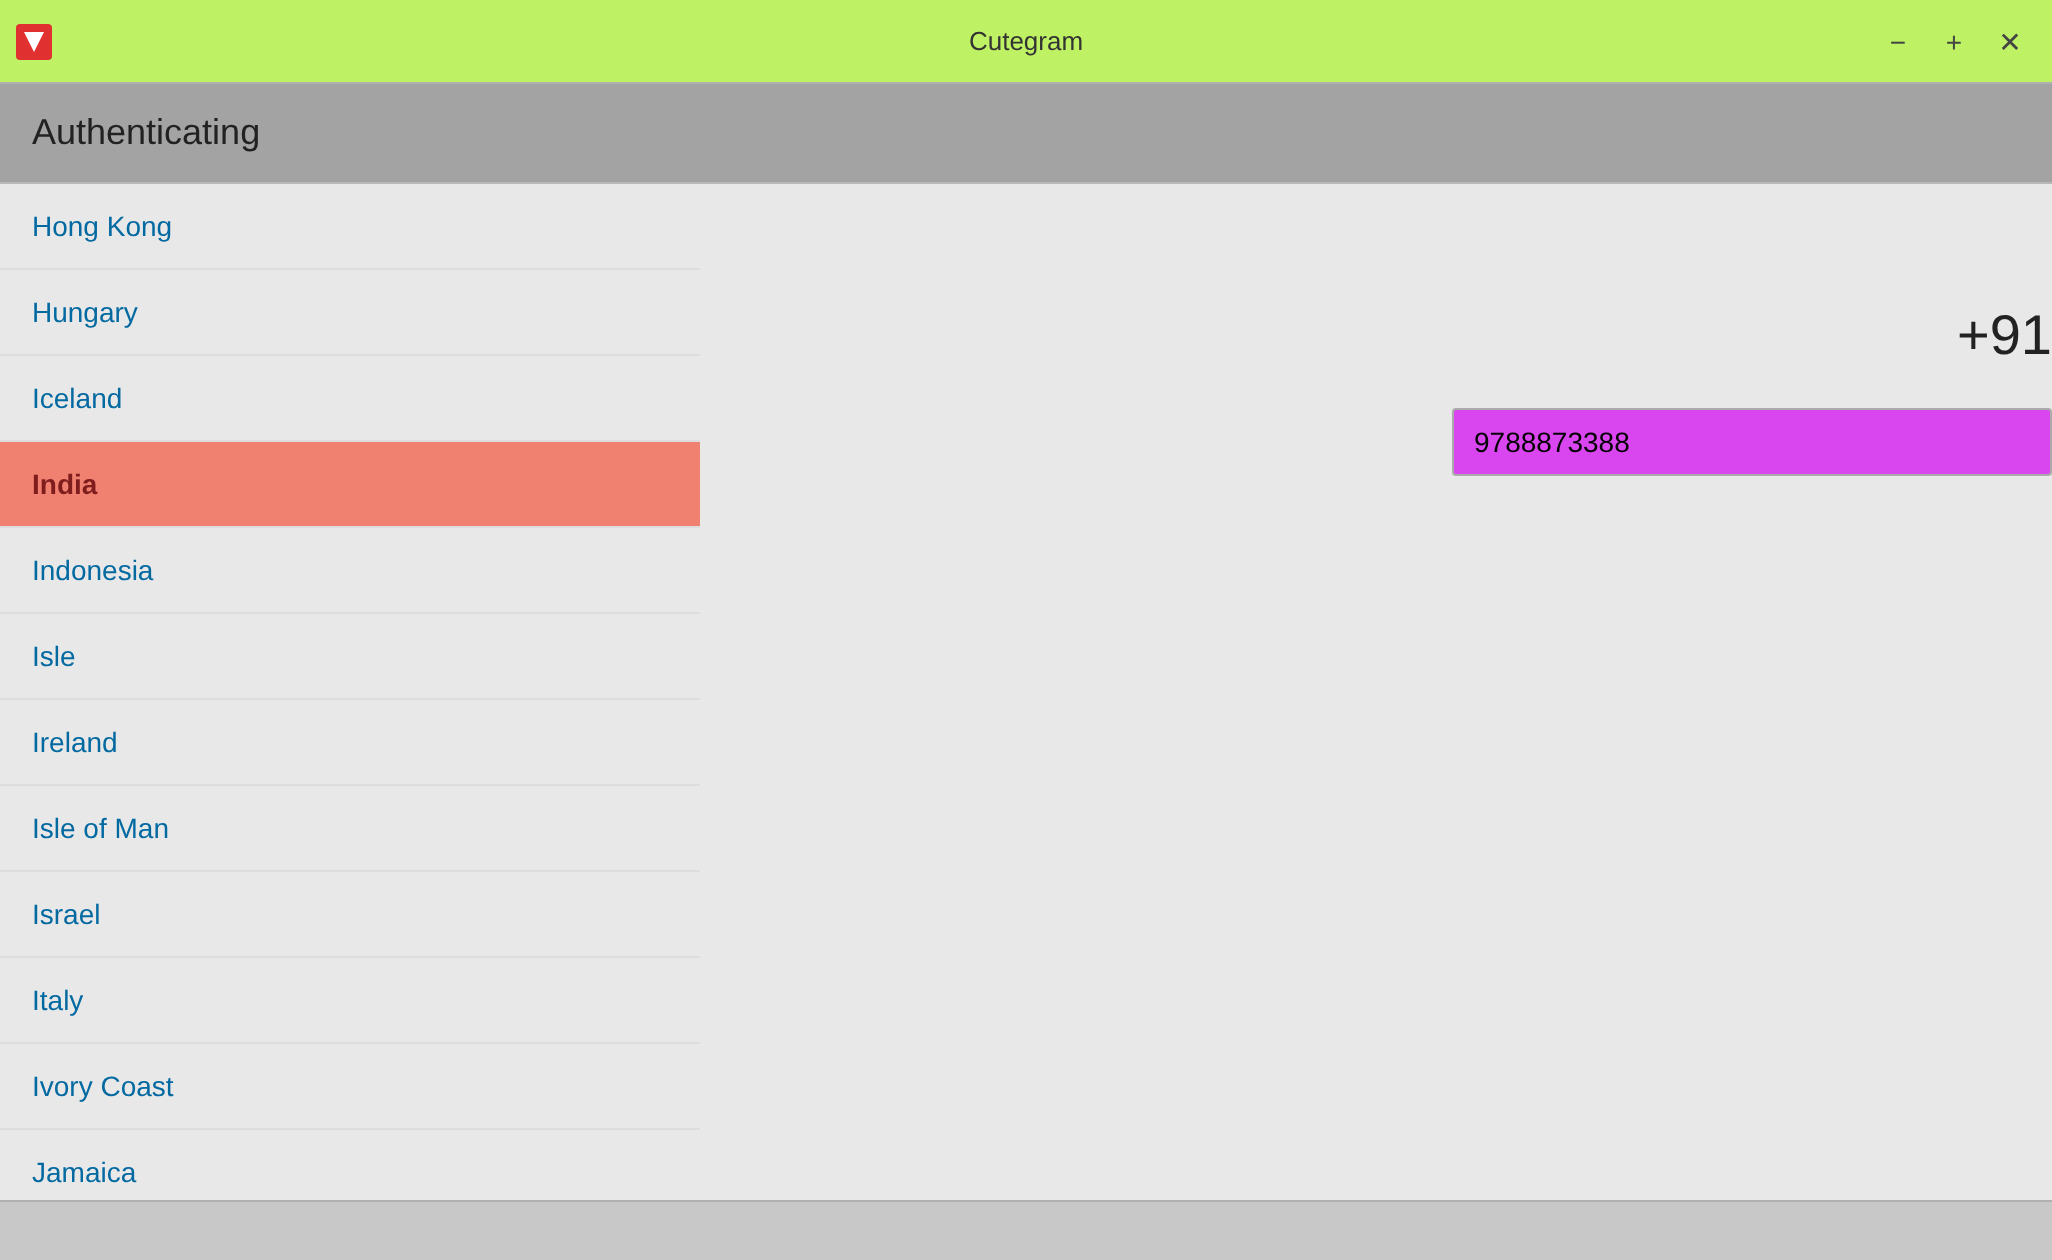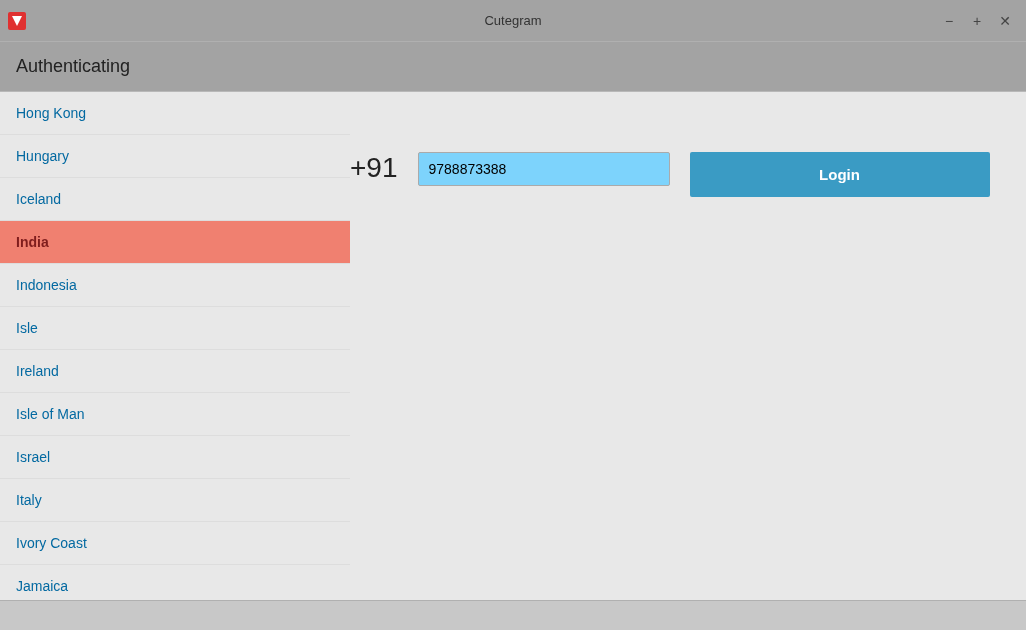--- a/index.html
+++ b/index.html
@@ -12,21 +12,21 @@
       font-family: -apple-system, BlinkMacSystemFont, 'Segoe UI', sans-serif;
       background: #c8c8c8;
       width: 1026px;
       height: 630px;
       overflow: hidden;
       display: flex;
       flex-direction: column;
     }
 
     .title-bar {
-      background: #a3a3a3;
+      background: #bef264;
       height: 42px;
       display: flex;
       align-items: center;
       justify-content: space-between;
       padding: 0 8px;
       border-bottom: 1px solid #b0b0b0;
       flex-shrink: 0;
     }
 
     .title-bar-left {
@@ -120,38 +120,38 @@
 
     .country-item.selected {
       background: #f08070;
       color: #7f1d1d;
       font-weight: bold;
     }
 
     .right-panel {
       flex: 1;
       display: flex;
-      flex-direction: row;
-      align-items: flex-start;
+      flex-direction: column;
+      align-items: flex-end;
       padding-top: 60px;
       gap: 20px;
     }
 
     .country-code {
       font-size: 28px;
       font-weight: 400;
       color: #222;
     }
 
     .phone-input {
-      width: 252px;
+      width: 300px;
       padding: 8px 10px;
       font-size: 14px;
       border: 1px solid #aaa;
-      background: #7dd3fc;
+      background: #d946ef;
       outline: none;
       border-radius: 2px;
     }
 
     .login-btn {
       width: 300px;
       padding: 14px;
       background: #3a9bc4;
       color: white;
       border: none;
@@ -198,18 +198,17 @@
         <div class="country-item">Ireland</div>
         <div class="country-item">Isle of Man</div>
         <div class="country-item">Israel</div>
         <div class="country-item">Italy</div>
         <div class="country-item">Ivory Coast</div>
         <div class="country-item">Jamaica</div>
       </div>
     <div class="right-panel">
       <span class="country-code">+91</span>
       <input class="phone-input" type="text" value="9788873388" style="">
-      <button class="login-btn">Login</button>
     </div>
   </div>
 </div>
 
 <div class="bottom-bar"></div>
 
 </body></html>

